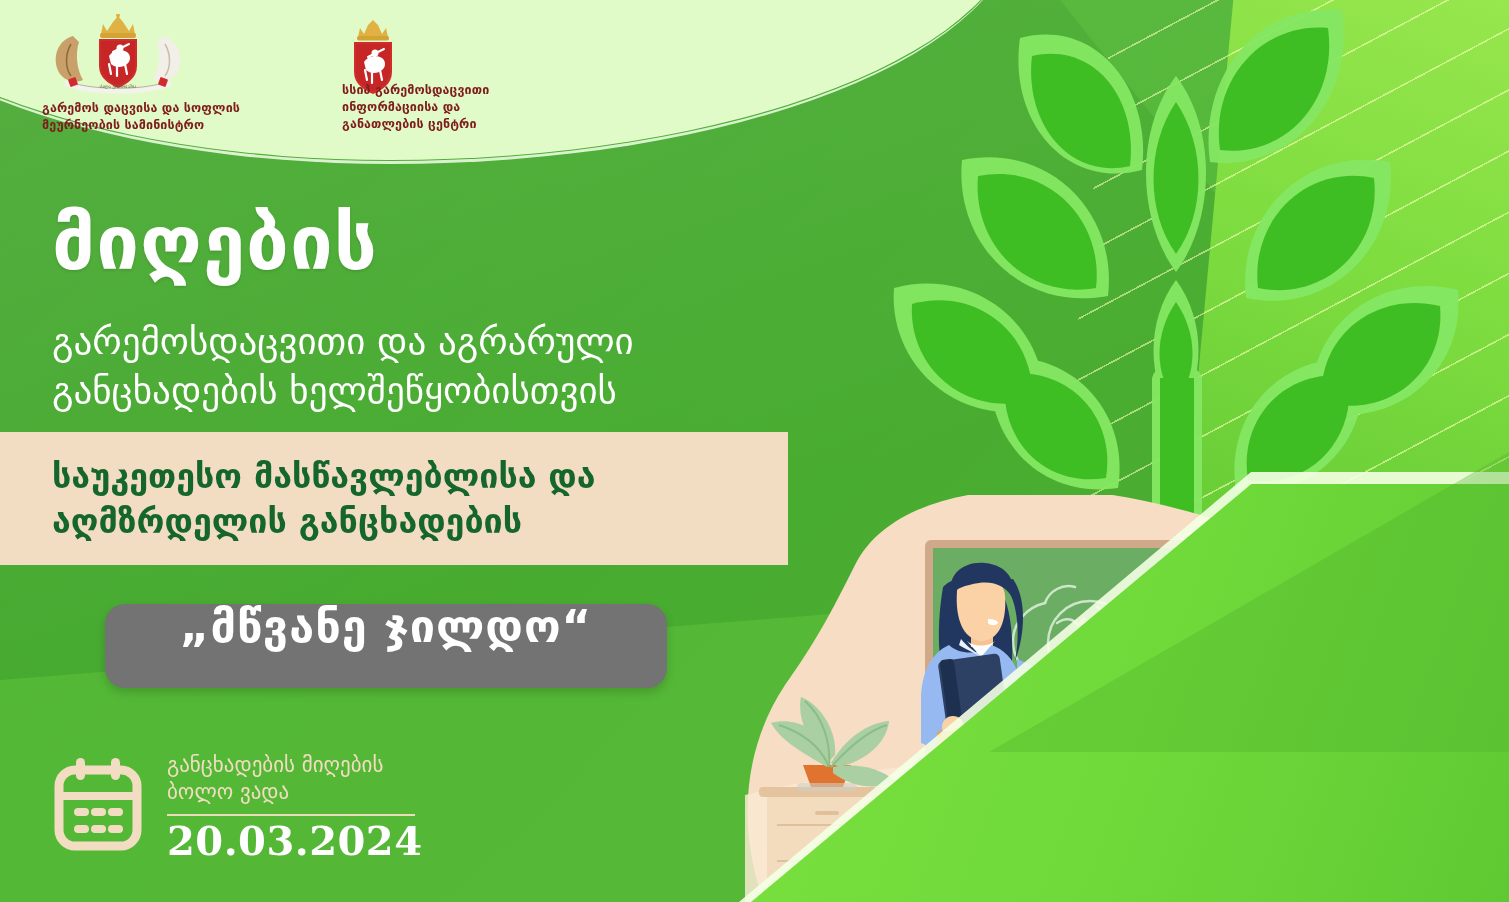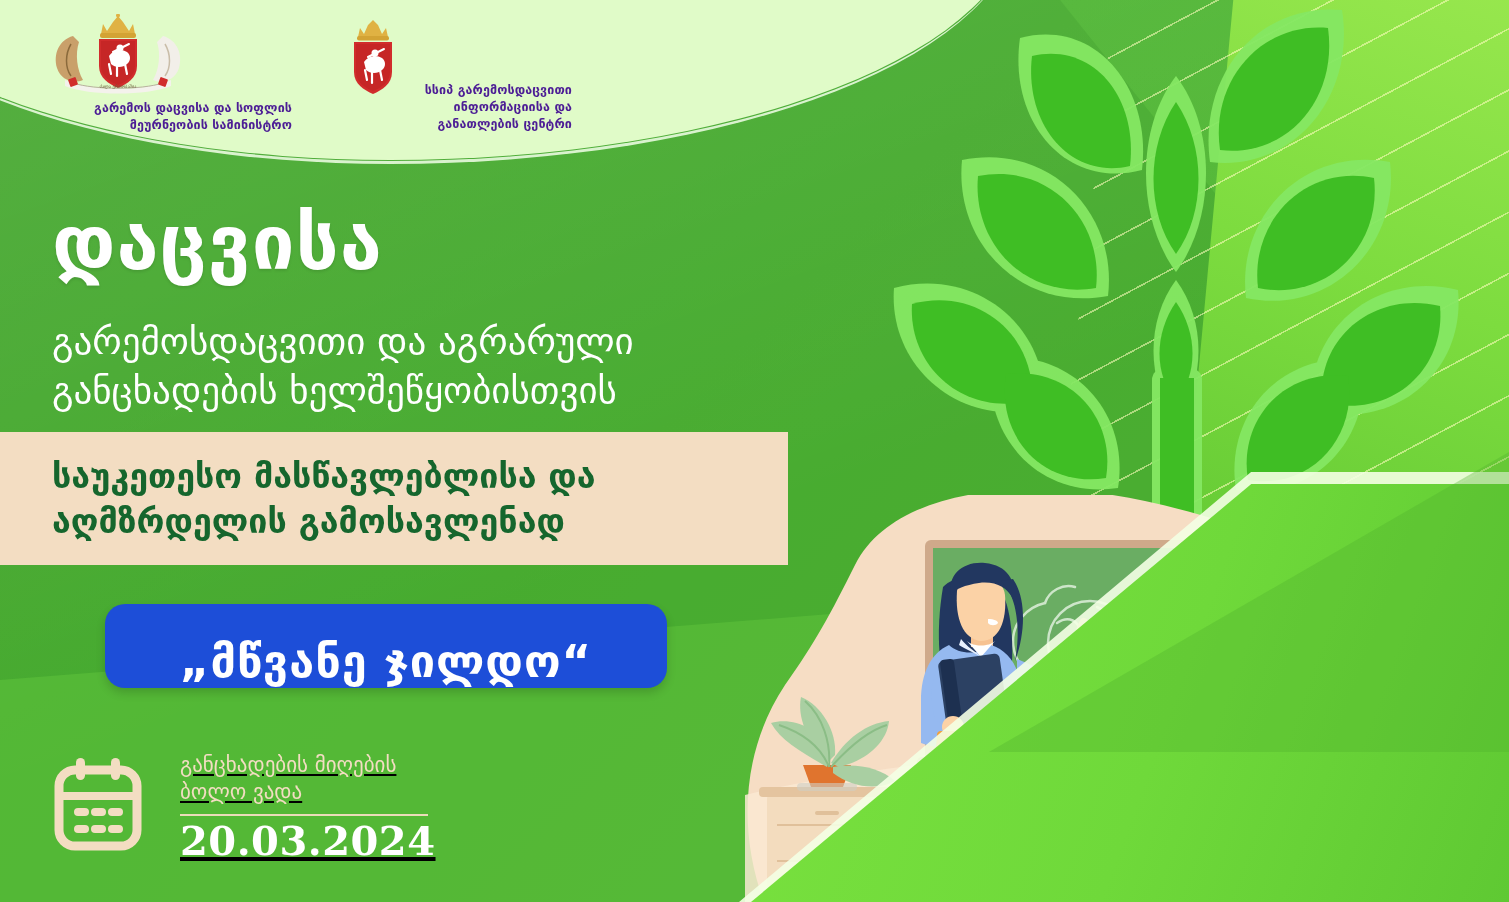--- a/index.html
+++ b/index.html
@@ -96,21 +96,21 @@
   .scene { position:absolute; left:745px; top:495px; width:600px; height:410px; }
 
   
   .logos { position:absolute; left:0; top:0; width:760px; height:150px; z-index:6; }
   .logo-block { position:absolute; }
   .logo-1 { left:43px; top:14px; }
   .logo-2 { left:340px; top:20px; }
   .logo-cap {
     font-family:"DejaVu Sans", sans-serif;
     font-weight:700; font-size:12.5px; line-height:1.35;
-    color:#4c1d95; letter-spacing:.1px; white-space:pre-line;text-align:right;
+    color:#7f1d1d; letter-spacing:.1px; white-space:pre-line;
   }
   .logo-1 .logo-cap { position:absolute; left:-1px; top:86px; width:250px; }
   .logo-2 .logo-cap { position:absolute; left:2px; top:62px; width:230px; }
   .crest { display:block; }
 
   
   .content { position:absolute; left:0; top:0; width:900px; height:902px; z-index:7; }
 
   .kw-title {
     position:absolute; left:52px; top:205px;
@@ -136,34 +136,34 @@
   .beige-text {
     padding-left:52px; width:100%;
     font-family:"DejaVu Sans", sans-serif;
     font-size:34px; font-weight:700; color:#15662d;
     line-height:1.32; white-space:pre-line;
   }
 
   .badge {
     position:absolute; left:105px; top:604px;
     width:562px; height:84px;
-    background:#1d4ed8;
+    background:#737373;
     border-radius:20px;
     box-shadow:0 5px 10px rgba(0,0,0,.16);
-    display:flex; align-items:flex-end; justify-content:center;
+    display:flex; align-items:flex-start; justify-content:center;
     z-index:7;
   }
   .badge-text {
     font-family:"DejaVu Sans", sans-serif;
     font-size:45px; font-weight:700; color:#ffffff;
     letter-spacing:1px; line-height:1;
     padding-bottom:4px;
   }
 
-  .deadline { position:absolute; left:52px; top:748px; z-index:7; display:flex; gap:36px;text-decoration:underline; }
+  .deadline { position:absolute; left:52px; top:748px; z-index:7; display:flex; gap:23px; }
   .cal-icon { width:92px; height:98px; flex:0 0 auto; margin-top:8px; }
   .deadline-text { padding-top:4px; }
   .deadline-label {
     font-family:"DejaVu Sans", sans-serif;
     font-size:21px; font-weight:400; color:#f3ddc2;
     line-height:1.28; white-space:pre-line;
   }
   .deadline-rule {
     width:248px; height:2px; background:#f3ddc2;
     margin:8px 0 5px 0; opacity:.95;
@@ -425,28 +425,28 @@
           <path d="M28,37 L44,29" stroke="#ffffff" stroke-width="2" stroke-linecap="round"></path>
         </g>
       </svg>
       <div class="logo-cap">სსიპ გარემოსდაცვითი
 ინფორმაციისა და
 განათლების ცენტრი</div>
     </div>
   </div>
 
   <div class="content">
-    <div class="kw-title">დაცვისა</div>
+    <div class="kw-title">მიღების</div>
     <div class="kw-sub">გარემოსდაცვითი და აგრარული
 განცხადების ხელშეწყობისთვის</div>
   </div>
 
   <div class="beige-band">
     <div class="beige-text">საუკეთესო მასწავლებლისა და
-აღმზრდელის გამოსავლენად</div>
+აღმზრდელის განცხადების</div>
   </div>
 
   <div class="badge">
     <div class="badge-text">„მწვანე ჯილდო“</div>
   </div>
 
   <div class="deadline">
     <svg class="cal-icon" viewBox="0 0 92 98" aria-hidden="true">
       <rect x="7" y="14" width="78" height="76" rx="16" fill="none" stroke="#f3ddc2" stroke-width="9"></rect>
       <line x1="11" y1="40" x2="81" y2="40" stroke="#f3ddc2" stroke-width="8"></line>

